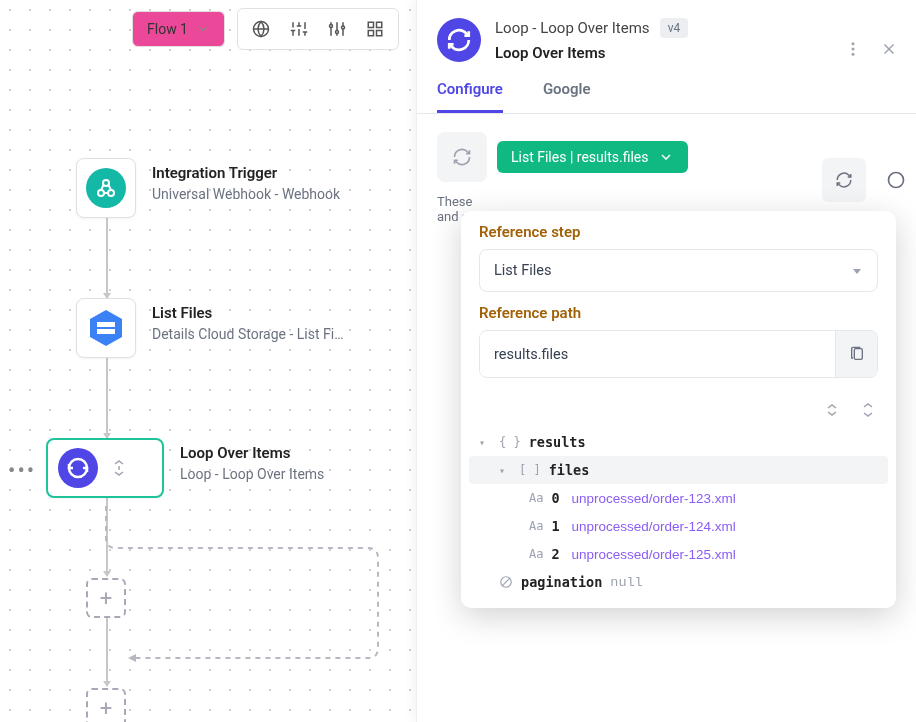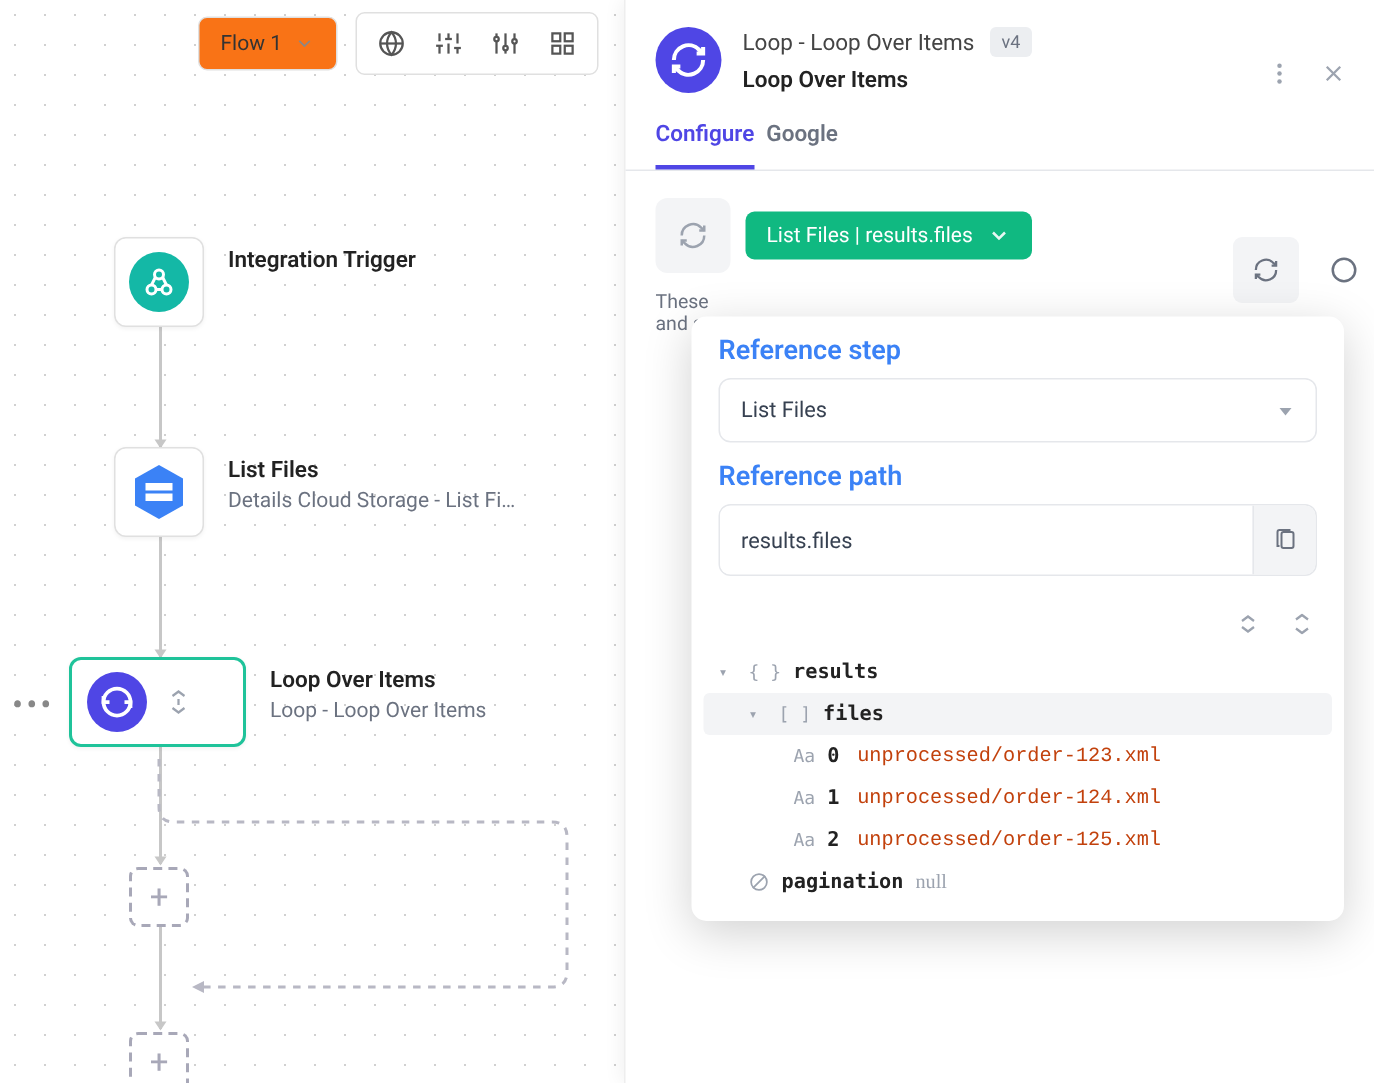--- a/index.html
+++ b/index.html
@@ -8,21 +8,21 @@
     
     .canvas {
       position: absolute; inset: 0;
       background-image: radial-gradient(circle, #d0d0d0 1px, transparent 1px);
       background-size: 20px 20px;
       background-position: 0 0;
     }
     
     
     .top-toolbar { position: absolute; top: 8px; left: 132px; display: flex; gap: 12px; align-items: center; }
-    .flow-dropdown { display: flex; align-items: center; gap: 8px; background: #f97316; border: 1px solid #e0e0e0; border-radius: 6px; padding: 9px 14px; font-size: 14px; color: #333; cursor: pointer; }
+    .flow-dropdown { display: flex; align-items: center; gap: 8px; background: #ec4899; border: 1px solid #e0e0e0; border-radius: 6px; padding: 9px 14px; font-size: 14px; color: #333; cursor: pointer; }
     .flow-dropdown .chev { color: #888; }
     .toolbar-icons { display: flex; background: #fff; border: 1px solid #e0e0e0; border-radius: 6px; padding: 6px 4px; }
     .toolbar-icon-btn { width: 38px; height: 28px; display: flex; align-items: center; justify-content: center; cursor: pointer; color: #555; }
     
     
     .node { position: absolute; display: flex; align-items: flex-start; gap: 16px; }
     .node-icon-wrap { width: 60px; height: 60px; background: #fff; border: 1px solid #e0e0e0; border-radius: 8px; display: flex; align-items: center; justify-content: center; box-shadow: 0 1px 3px rgba(0,0,0,0.05); }
     .node-icon-wrap.selected { border: 2px solid #1fc39a; }
     .node-labels { padding-top: 6px; }
     .node-title { font-size: 15px; font-weight: 600; color: #222; margin-bottom: 4px; }
@@ -49,21 +49,21 @@
     .panel-header { display: flex; align-items: center; padding: 18px 20px 0 20px; gap: 14px; position: relative; }
     .panel-icon { width: 44px; height: 44px; border-radius: 50%; background: #4f46e5; display: flex; align-items: center; justify-content: center; color: #fff; flex-shrink: 0; }
     .panel-titles { flex: 1; }
     .panel-title-row { display: flex; align-items: center; gap: 10px; }
     .panel-title { font-size: 15px; color: #444; }
     .panel-badge { background: #eceef1; color: #6b7280; font-size: 12px; padding: 3px 8px; border-radius: 4px; }
     .panel-subtitle { font-size: 15px; font-weight: 600; color: #222; margin-top: 6px; }
     .panel-actions { position: absolute; right: 18px; top: 40px; display: flex; gap: 18px; }
     .panel-action { color: #9ca3af; cursor: pointer; }
     
-    .tabs { display: flex; gap: 8px; padding: 18px 20px 0 20px; border-bottom: 1px solid #e5e7eb; }
+    .tabs { display: flex; gap: 40px; padding: 18px 20px 0 20px; border-bottom: 1px solid #e5e7eb; }
     .tab { padding-bottom: 12px; font-size: 15px; font-weight: 600; color: #6b7280; cursor: pointer; }
     .tab.active { color: #4f46e5; border-bottom: 3px solid #4f46e5; }
     
     .panel-body { padding: 18px 20px; position: relative; }
     .field-label { font-size: 14px; font-weight: 600; color: #222; margin-bottom: 10px; }
     .items-row { display: flex; align-items: center; gap: 10px; }
     .loop-chip { width: 50px; height: 50px; background: #f3f4f6; border-radius: 8px; display: flex; align-items: center; justify-content: center; color: #9ca3af; }
     .pill { background: #10b981; color: #fff; padding: 8px 14px; border-radius: 6px; font-size: 14px; display: flex; align-items: center; gap: 10px; cursor: pointer; }
     .pill-chev { color: rgba(255,255,255,0.9); }
     .help-text { font-size: 13px; color: #6b7280; margin-top: 12px; max-width: 60px; overflow: hidden; }
@@ -72,41 +72,41 @@
     .side-icon-plain { width: 40px; height: 44px; display: flex; align-items: center; justify-content: center; color: #6b7280; cursor: pointer; }
     
     
     .ref-popover { position: absolute; top: 211px; right: 20px; width: 435px; background: #fff; border-radius: 10px; box-shadow: 0 8px 32px rgba(0,0,0,0.18); z-index: 10; }
     .ref-header { display: flex; align-items: center; justify-content: space-between; padding: 16px 18px; }
     .ref-h-title { font-size: 15px; font-weight: 600; color: #222; }
     .ref-ts { display: flex; align-items: center; gap: 10px; background: #f3f4f6; padding: 8px 12px; border-radius: 8px; font-size: 14px; color: #374151; cursor: pointer; }
     .ref-dot { width: 10px; height: 10px; border-radius: 50%; background: #10b981; }
     .ref-chev { color: #6b7280; }
     .ref-body { padding: 0 18px 14px 18px; }
-    .ref-label { font-size: 18px; font-weight: 600; color: #3b82f6; margin: 12px 0 8px; }
+    .ref-label { font-size: 15px; font-weight: 600; color: #a16207; margin: 12px 0 8px; }
     .ref-select, .ref-input-wrap { border: 1px solid #e5e7eb; border-radius: 8px; padding: 12px 14px; display: flex; align-items: center; justify-content: space-between; font-size: 14.5px; color: #374151; }
     .ref-select { cursor: pointer; }
     .ref-input-wrap { padding: 0; overflow: hidden; }
     .ref-input { flex: 1; padding: 13px 14px; border: none; font-size: 14.5px; color: #374151; outline: none; font-family: inherit; }
     .ref-copy { width: 42px; height: 46px; background: #f3f4f6; display: flex; align-items: center; justify-content: center; color: #6b7280; cursor: pointer; border-left: 1px solid #e5e7eb; }
     
     .tree-controls { display: flex; justify-content: flex-end; gap: 16px; padding: 8px 18px; }
     .tree-ctrl { width: 20px; height: 20px; display: flex; align-items: center; justify-content: center; color: #9ca3af; cursor: pointer; font-size: 12px; }
     
     .tree { padding: 0 8px 12px 8px; font-family: 'SF Mono', Menlo, Consolas, monospace; font-size: 13.5px; }
     .tree-row { display: flex; align-items: center; gap: 8px; padding: 6px 10px; border-radius: 4px; cursor: pointer; }
     .tree-row.shaded { background: #f3f4f6; }
     .tree-indent-1 { padding-left: 30px; }
     .tree-indent-2 { padding-left: 60px; }
     .tree-chev { color: #9ca3af; width: 12px; font-size: 10px; }
     .tree-type { color: #9ca3af; font-size: 12px; }
     .tree-key { color: #222; font-weight: 600; }
     .tree-idx { color: #222; font-weight: 600; width: 12px; }
-    .tree-val { color: #c2410c; font-weight: normal; font-family: Liberation Mono, monospace; }
-    .tree-null { color: #9ca3af; font-family: Liberation Serif, serif; }
+    .tree-val { color: #8b5cf6; font-weight: normal; font-family: Liberation Sans, sans-serif; }
+    .tree-null { color: #9ca3af; font-family: Liberation Mono, monospace; }
     
     
     .loop-path { position: absolute; pointer-events: none; }
     
     svg { display: block; }
   </style>
 </head>
 <body>
 
 <div class="canvas"></div>
@@ -183,20 +183,21 @@
           <circle cx="17" cy="17" r="3"></circle>
           <circle cx="12" cy="7" r="3"></circle>
           <path d="M9.5 9 L 7 14"></path>
           <path d="M14.5 9 L 17 14"></path>
           <path d="M10 17 L 14 17"></path>
         </svg>
     </div>
   </div>
   <div class="node-labels">
     <div class="node-title">Integration Trigger</div>
+    <div class="node-sub">Universal Webhook - Webhook</div>
   </div>
 </div>
 
 <div class="node" style="top:298px; left:76px;">
   <div class="node-icon-wrap">
     <div class="blue-hex">
       <svg viewBox="0 0 40 40">
           <polygon points="20,2 36,11 36,29 20,38 4,29 4,11" fill="#3b82f6"></polygon>
           <rect x="11" y="14" width="18" height="5" fill="#fff"></rect>
           <rect x="11" y="21" width="18" height="5" fill="#fff"></rect>

